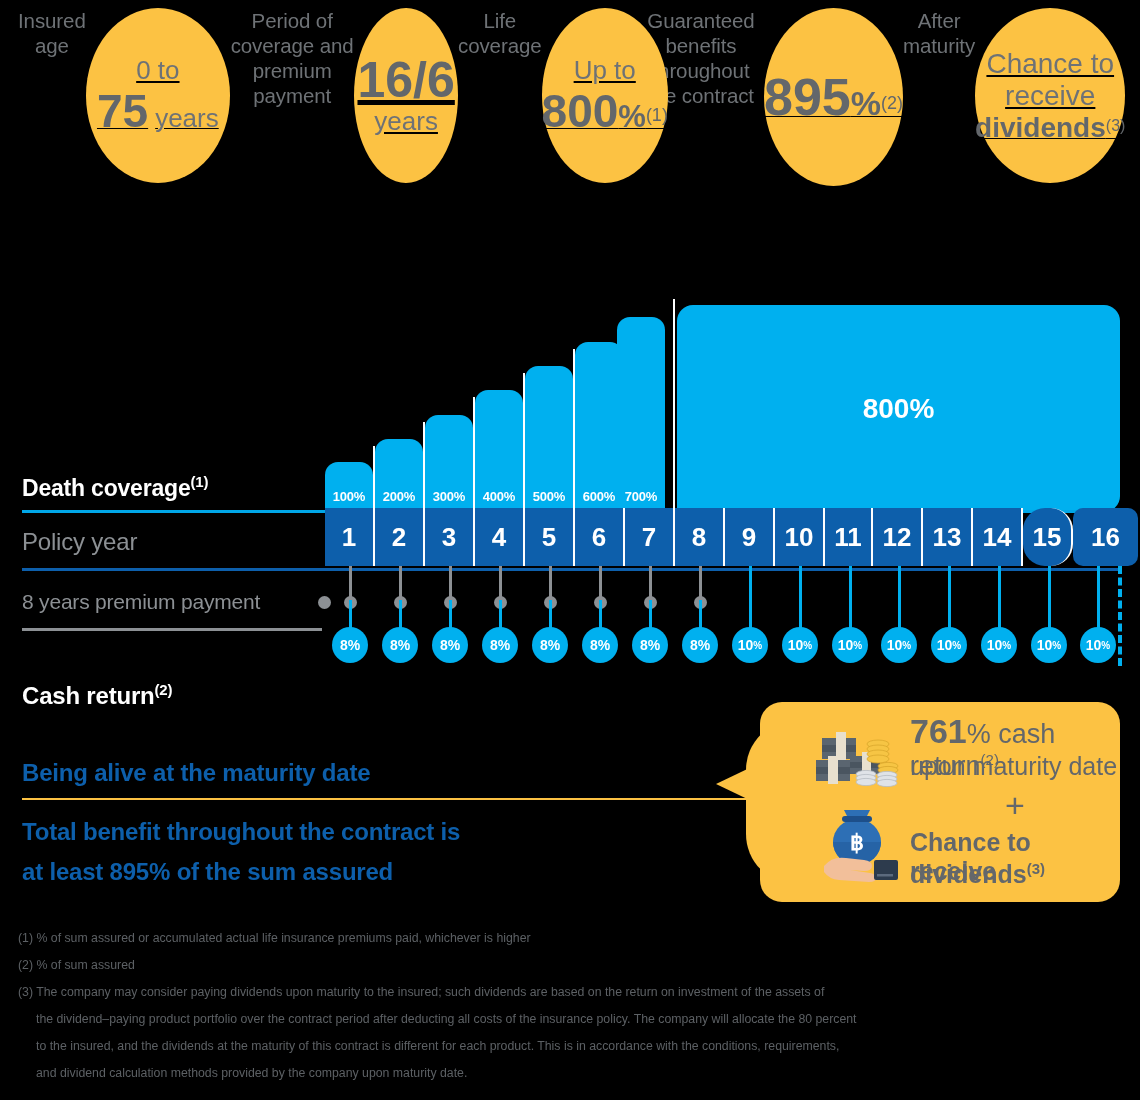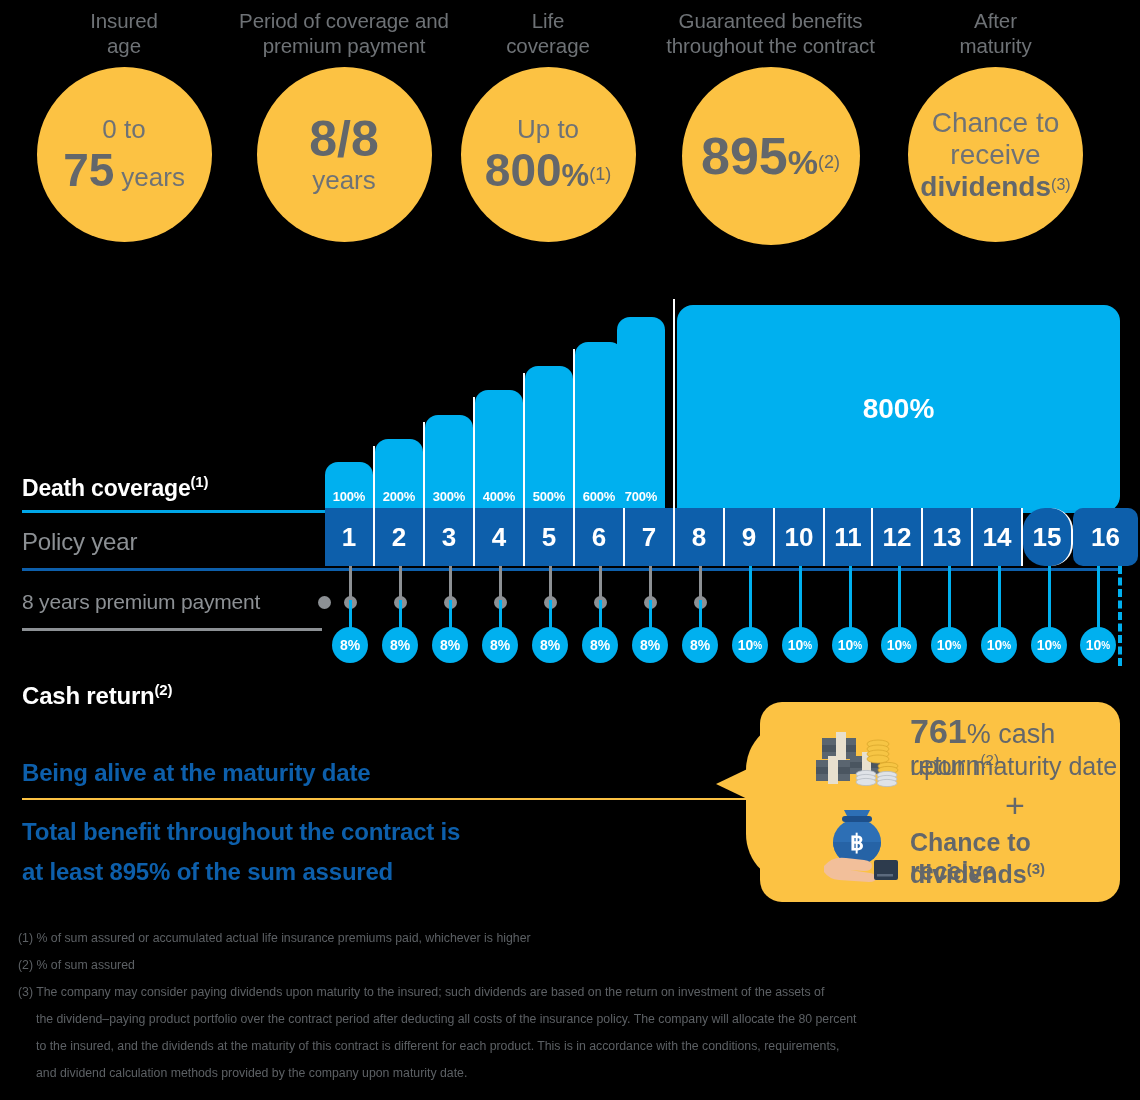--- a/index.html
+++ b/index.html
@@ -22,22 +22,22 @@
   
   .hdr-row {
     position: absolute;
     left: 18px; top: 8px;
     width: 1104px; height: 270px;
     display: flex;
     align-items: flex-start;
   }
   .hdr-col {
     display: flex;
-    flex-direction: column;
-    align-items: center;
+    flex-direction: row;
+    text-decoration: underline;
   }
   .hdr-title {
     color: #6e7276;
     font-size: 20.5px;
     line-height: 25px;
     text-align: center;
     font-weight: 400;
     letter-spacing: -0.1px;
     white-space: pre-line;
     margin-bottom: 9px;
@@ -248,21 +248,21 @@
       <div class="circle" style="width:175px;height:175px;">
         <span class="c-line c-sm">0 to</span>
         <span class="c-line"><span class="c-big">75</span><span class="c-sm" style="margin-left:7px;">years</span></span>
       </div>
     </div>
 
     <div class="hdr-col" style="width:228px;">
       <div class="hdr-title">Period of coverage and
 premium payment</div>
       <div class="circle" style="width:175px;height:175px;">
-        <span class="c-line c-big2">8/8</span>
+        <span class="c-line c-big2">16/6</span>
         <span class="c-line c-sm">years</span>
       </div>
     </div>
 
     <div class="hdr-col" style="width:180px;">
       <div class="hdr-title">Life
 coverage</div>
       <div class="circle" style="width:175px;height:175px;">
         <span class="c-line c-sm">Up to</span>
         <span class="c-line"><span class="c-big">800</span><span class="c-pct" style="color:#63676b;">%</span><span class="c-sup">(1)</span></span>

